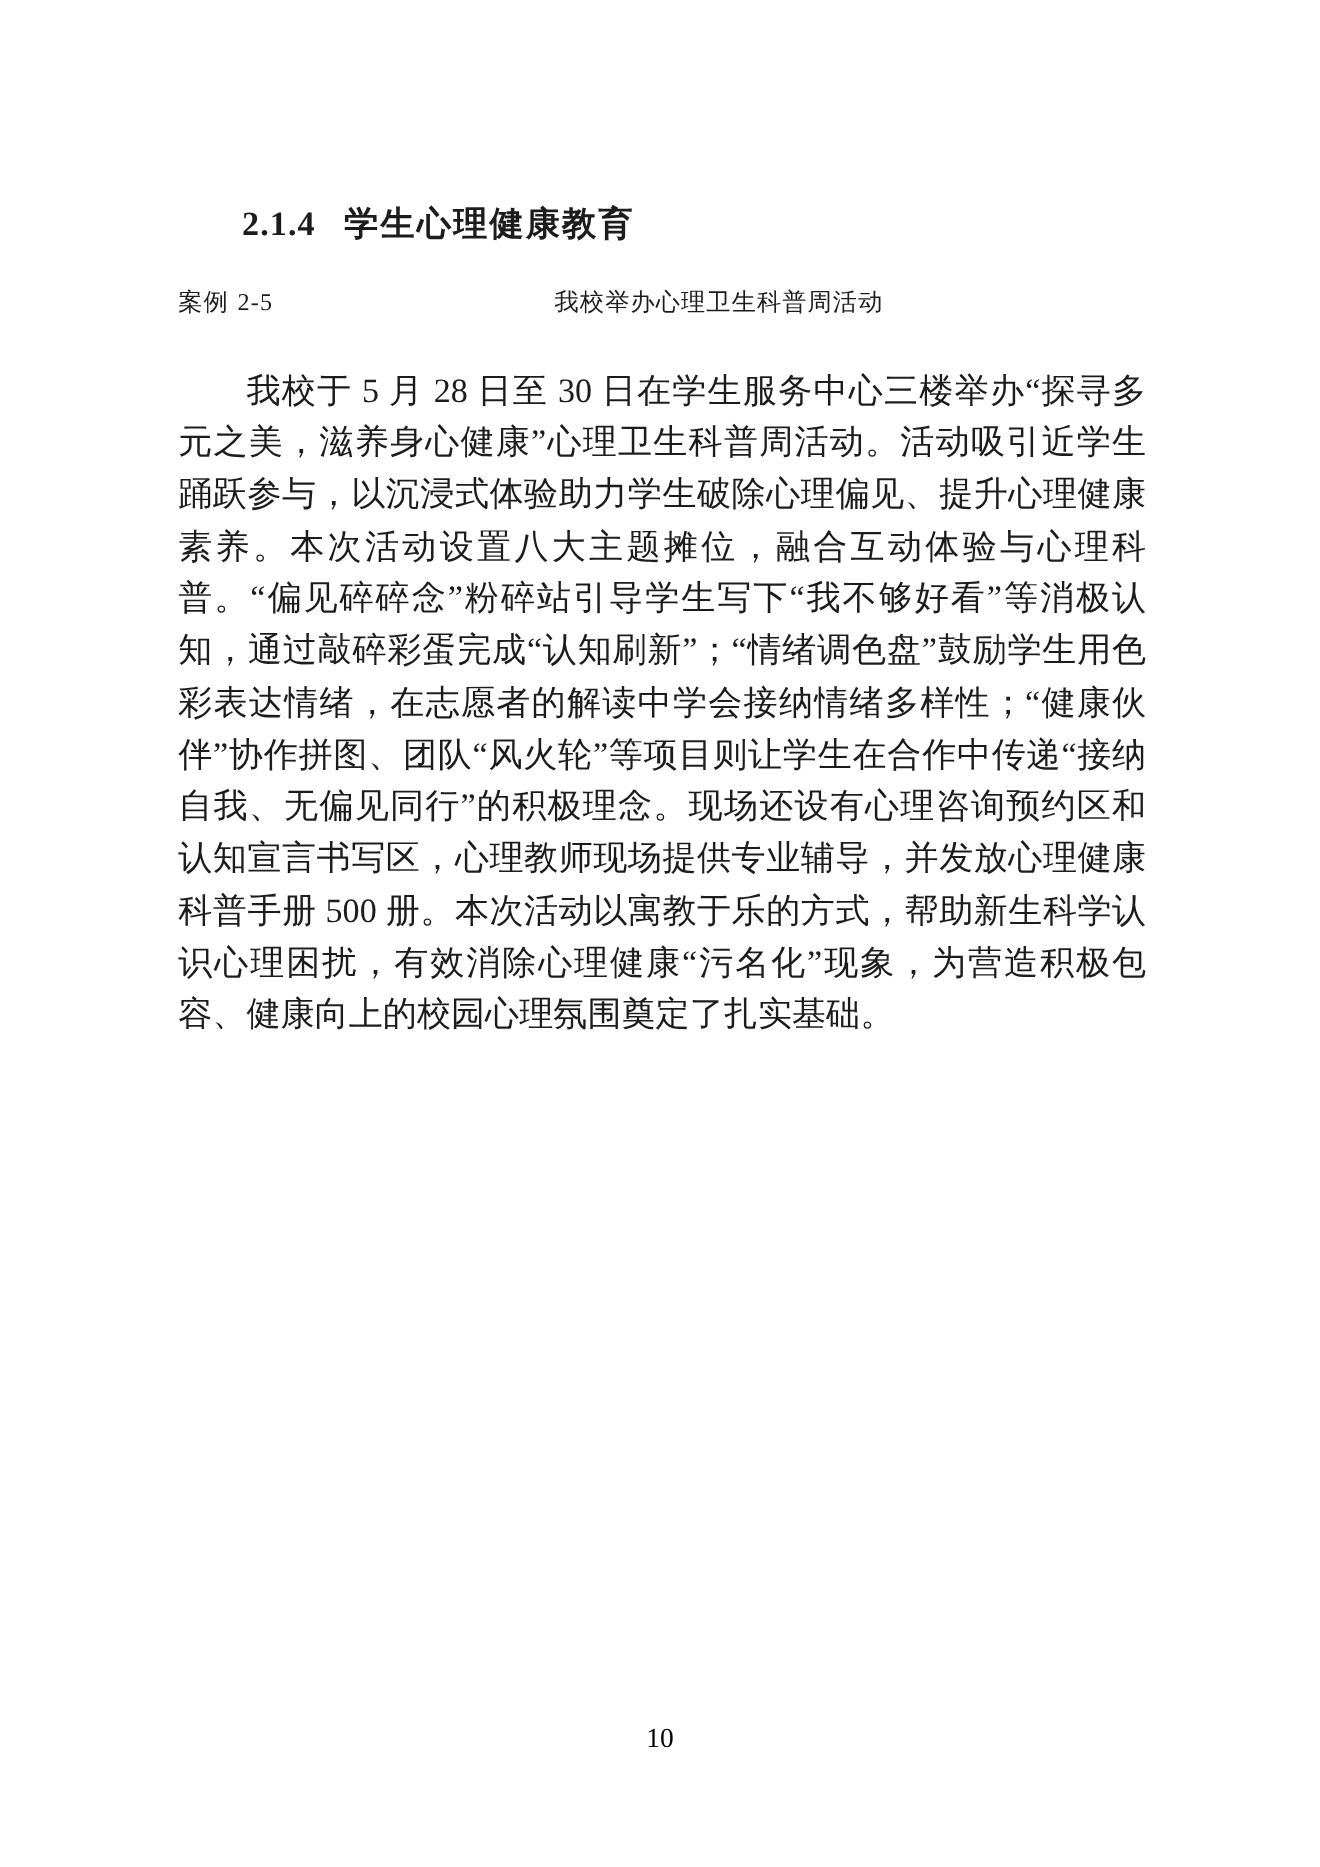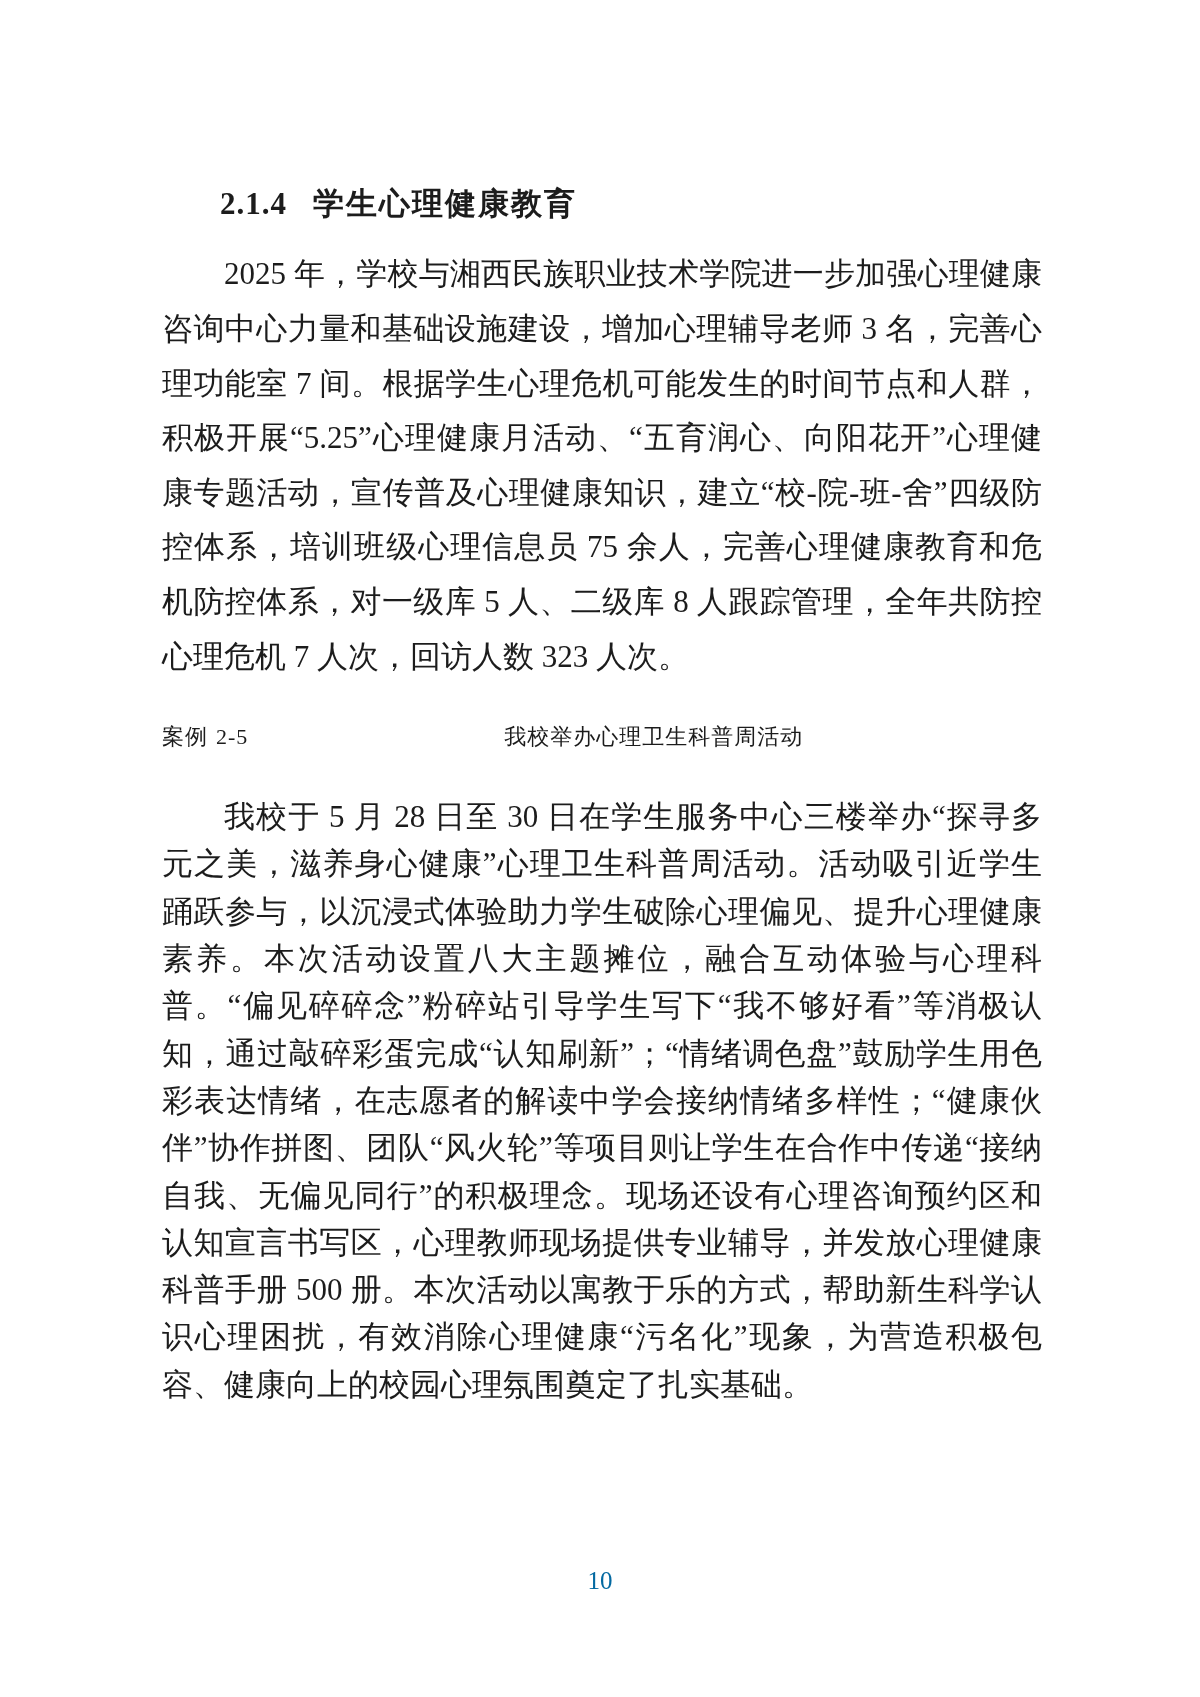--- a/index.html
+++ b/index.html
@@ -78,34 +78,33 @@
     text-indent: 2em;
   }
   .page-number {
     position: absolute;
     left: 0;
     right: 0;
     top: 1566px;
     text-align: center;
     font-size: 25px;
     line-height: 30px;
-    color: #0369a1;
+    color: #000000;
   }
 </style>
 </head>
 <body>
 
 <div class="page">
   <div class="content">
 
     <h2 class="section-heading">
       <span class="sec-num">2.1.4</span><span class="sec-title">学生心理健康教育</span>
     </h2>
 
-    <p class="body-paragraph">2025 年，学校与湘西民族职业技术学院进一步加强心理健康咨询中心力量和基础设施建设，增加心理辅导老师 3 名，完善心理功能室 7 间。根据学生心理危机可能发生的时间节点和人群，积极开展“5.25”心理健康月活动、“五育润心、向阳花开”心理健康专题活动，宣传普及心理健康知识，建立“校-院-班-舍”四级防控体系，培训班级心理信息员 75 余人，完善心理健康教育和危机防控体系，对一级库 5 人、二级库 8 人跟踪管理，全年共防控心理危机 7 人次，回访人数 323 人次。</p>
 
     <div class="case-header">
       <span class="case-label">
         <span>案例</span><span class="case-label-num">2-5</span>
       </span>
       <span class="case-title-wrap">
         <span class="case-title">我校举办心理卫生科普周活动</span>
       </span>
     </div>
 

